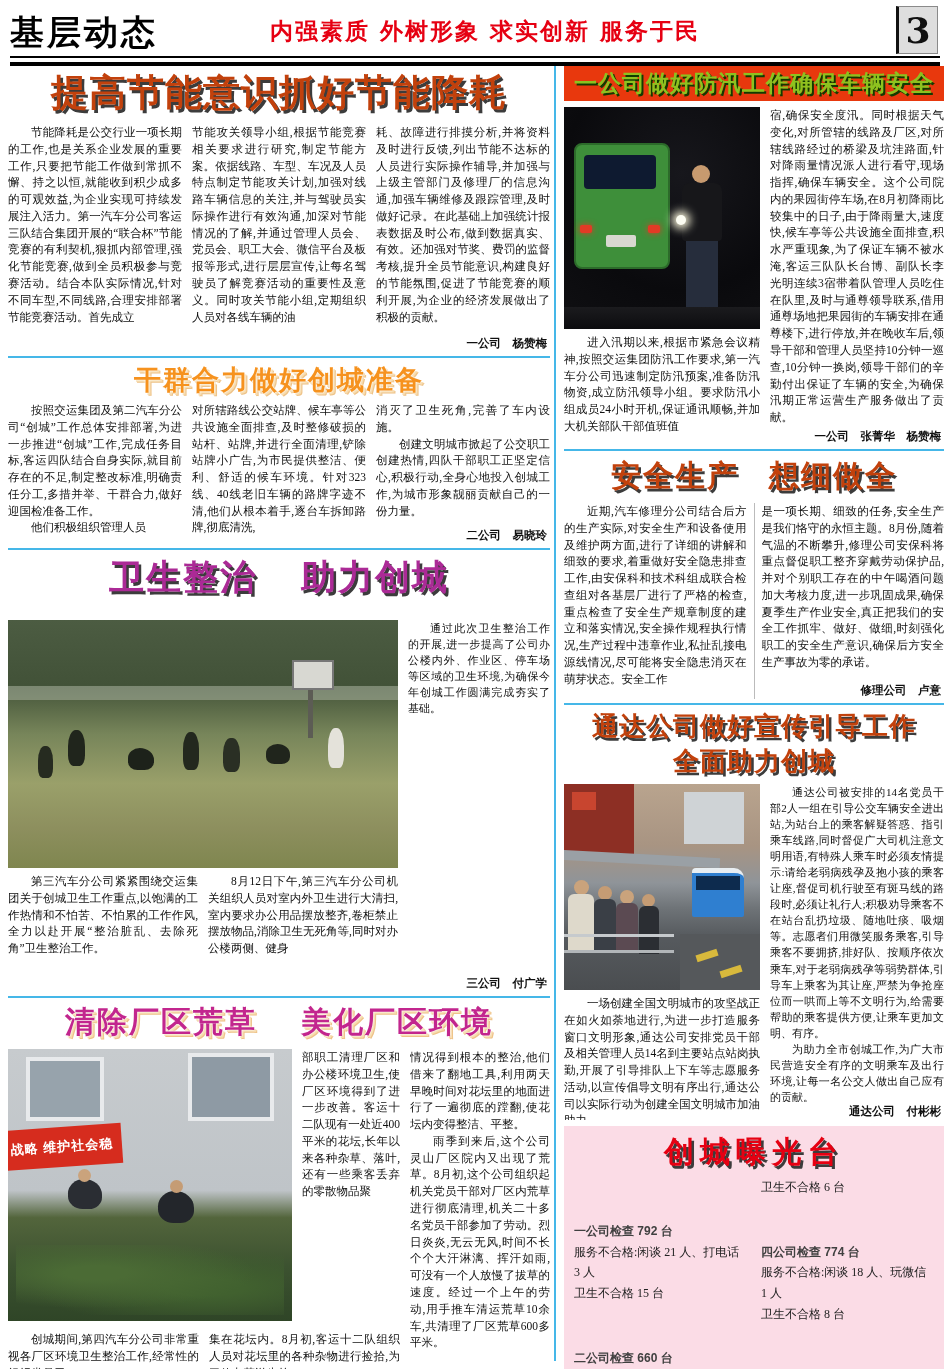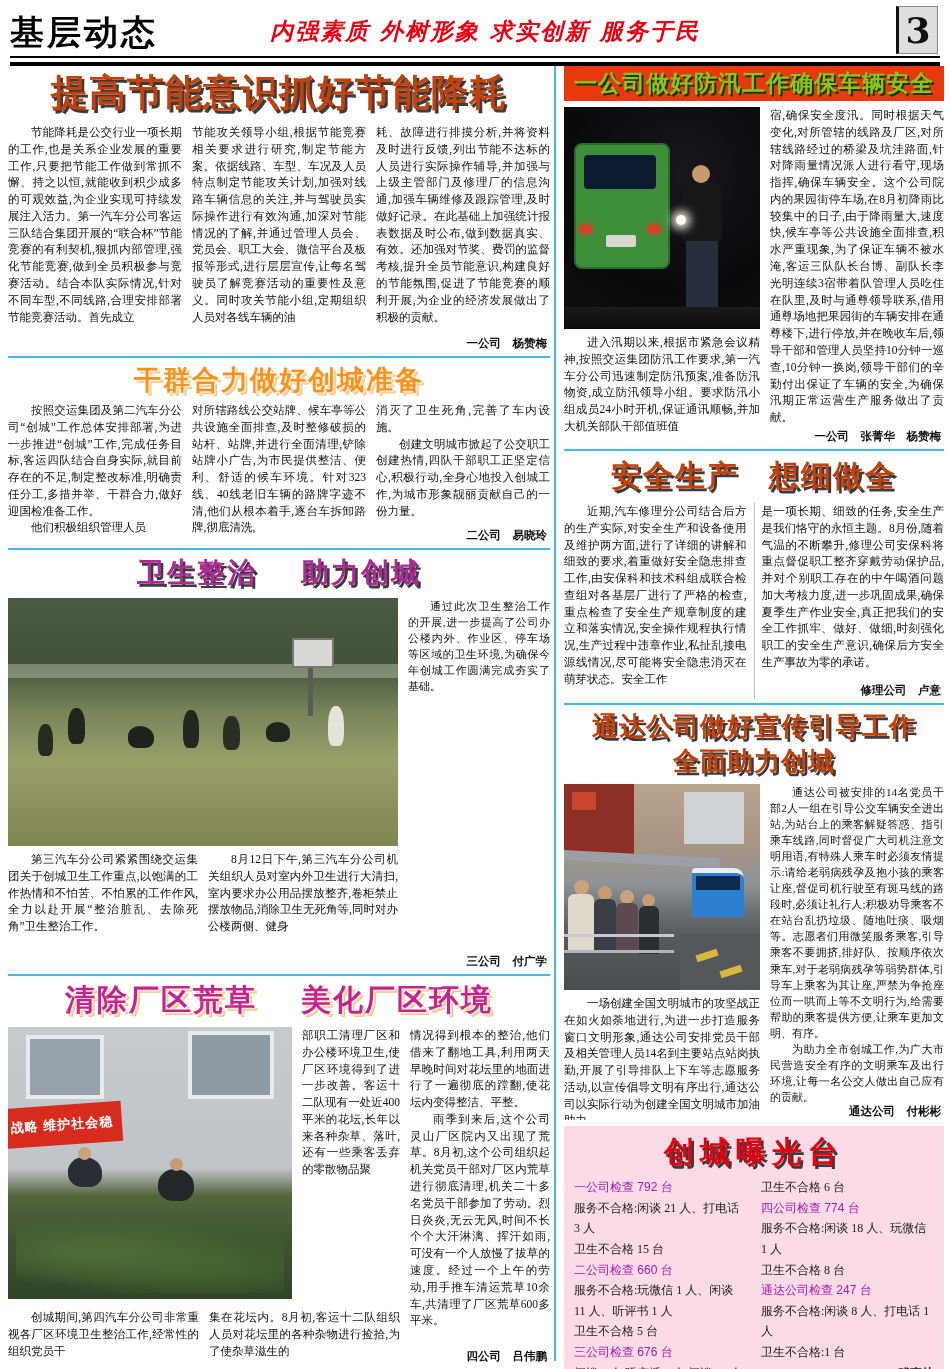--- a/index.html
+++ b/index.html
@@ -3,39 +3,39 @@
 <meta charset="utf-8">
 <style>
   html,body{margin:0;padding:0;background:#9a9a9a;}
   .page{position:relative;width:950px;height:1369px;background:#fff;margin:0 auto;
         font-family:"Liberation Serif",serif;color:#141414;overflow:hidden;}
   
   .header{position:absolute;left:10px;top:6px;width:930px;height:48px;}
   .masthead{position:absolute;left:0;top:4px;font-family:"Liberation Sans",sans-serif;
             font-weight:bold;font-size:34px;letter-spacing:3px;color:#000;}
   .slogan{position:absolute;left:215px;top:10px;width:520px;text-align:center;color:#e60012;
-          font-size:23px;font-weight:bold;font-style:italic;letter-spacing:2px;
+          font-size:23px;font-weight:bold;letter-spacing:2px;
           font-family:"DejaVu Serif",serif;}
   .pageno{position:absolute;right:2px;top:0;width:38px;height:46px;background:#dedede;
           border:1px solid #8a8a8a;border-left:3px solid #111;text-align:center;line-height:46px;
           font-family:"DejaVu Serif",serif;font-weight:bold;font-size:36px;color:#111;}
   .headrule{position:absolute;left:10px;top:56px;width:930px;height:4px;
             border-top:2px solid #000;border-bottom:4px solid #000;}
   
   .main-left{position:absolute;left:8px;top:66px;width:542px;}
   .main-right{position:absolute;left:564px;top:66px;width:380px;}
   .vrule{position:absolute;left:554px;top:66px;width:2px;height:1295px;background:#45b7e8;}
   .hrule{height:2px;background:#45b7e8;margin:4px 0;}
   
   .hl{text-align:center;font-family:"Liberation Sans",sans-serif;font-weight:bold;white-space:nowrap;}
   .hl-red{color:#c2410c;text-shadow:2.5px 2.5px 0 #3c3c3c;}
   .hl1{font-size:37px;letter-spacing:1px;margin:2px 0 6px 0;}
   .hl-orange{font-size:27px;letter-spacing:2px;color:#f6921e;margin:2px 0 4px 0;
      text-shadow:0 0 2px #fff,0 0 2px #fff,2px 2px 0 #f7dcae,3px 3px 0 #eec389;}
-  .hl-mag{font-size:28px;letter-spacing:2px;color:#ab2a96;text-shadow:2.5px 2.5px 0 #3c3c3c;margin:2px 0 6px 0;}
+  .hl-mag{font-size:35px;letter-spacing:2px;color:#ab2a96;text-shadow:2.5px 2.5px 0 #3c3c3c;margin:2px 0 19px 0;}
   .hl-magbub{font-size:30px;letter-spacing:2px;color:#c2268e;margin:2px 0 6px 0;
      text-shadow:0 0 2px #fff,0 0 2px #fff,2px 2px 0 #f7dcae,3px 3px 0 #eec389;}
   .hlgap{display:inline-block;width:44px;}
   .flood-banner{background:#e8380d;color:#8dc21f;font-family:"Liberation Sans",sans-serif;
      font-weight:bold;font-size:23px;text-align:center;letter-spacing:1px;padding:2px 0;
      text-shadow:2px 2px 0 #123b00;white-space:nowrap;}
   .hl-safety{font-size:30px;letter-spacing:2px;margin:5px 0 6px 0;}
   .hl-tongda{font-size:26px;letter-spacing:1px;margin:0;}
   
   .row{display:flex;}
@@ -50,21 +50,21 @@
   
   .photo{position:relative;overflow:hidden;background:#222;}
   .abs{position:absolute;}
   
   .expose{background:#fbdce6;padding:6px 10px 8px 10px;margin-top:6px;}
   .expose-title{text-align:center;font-family:"Liberation Sans",sans-serif;font-weight:bold;
      font-size:30px;letter-spacing:6px;color:#e60012;text-shadow:2.5px 2.5px 0 #3c3c3c;margin-bottom:4px;}
   .xcols{display:flex;gap:14px;}
   .xcol{flex:1;font-size:12px;line-height:1.72;}
   .xline{color:#222;}
-  .xb{font-family:"Liberation Sans",sans-serif;font-weight:normal;color:#a21caf;}
+  .xb{font-family:"Liberation Sans",sans-serif;font-weight:bold;color:#404040;margin-top:44px;}
   .xsig{font-family:"Liberation Sans",sans-serif;font-weight:bold;text-align:right;}
 </style>
 </head>
 <body>
 
 <div class="page">
 
   <div class="header">
     <div class="masthead">基层动态</div>
     <div class="slogan">内强素质 外树形象 求实创新 服务于民</div>

